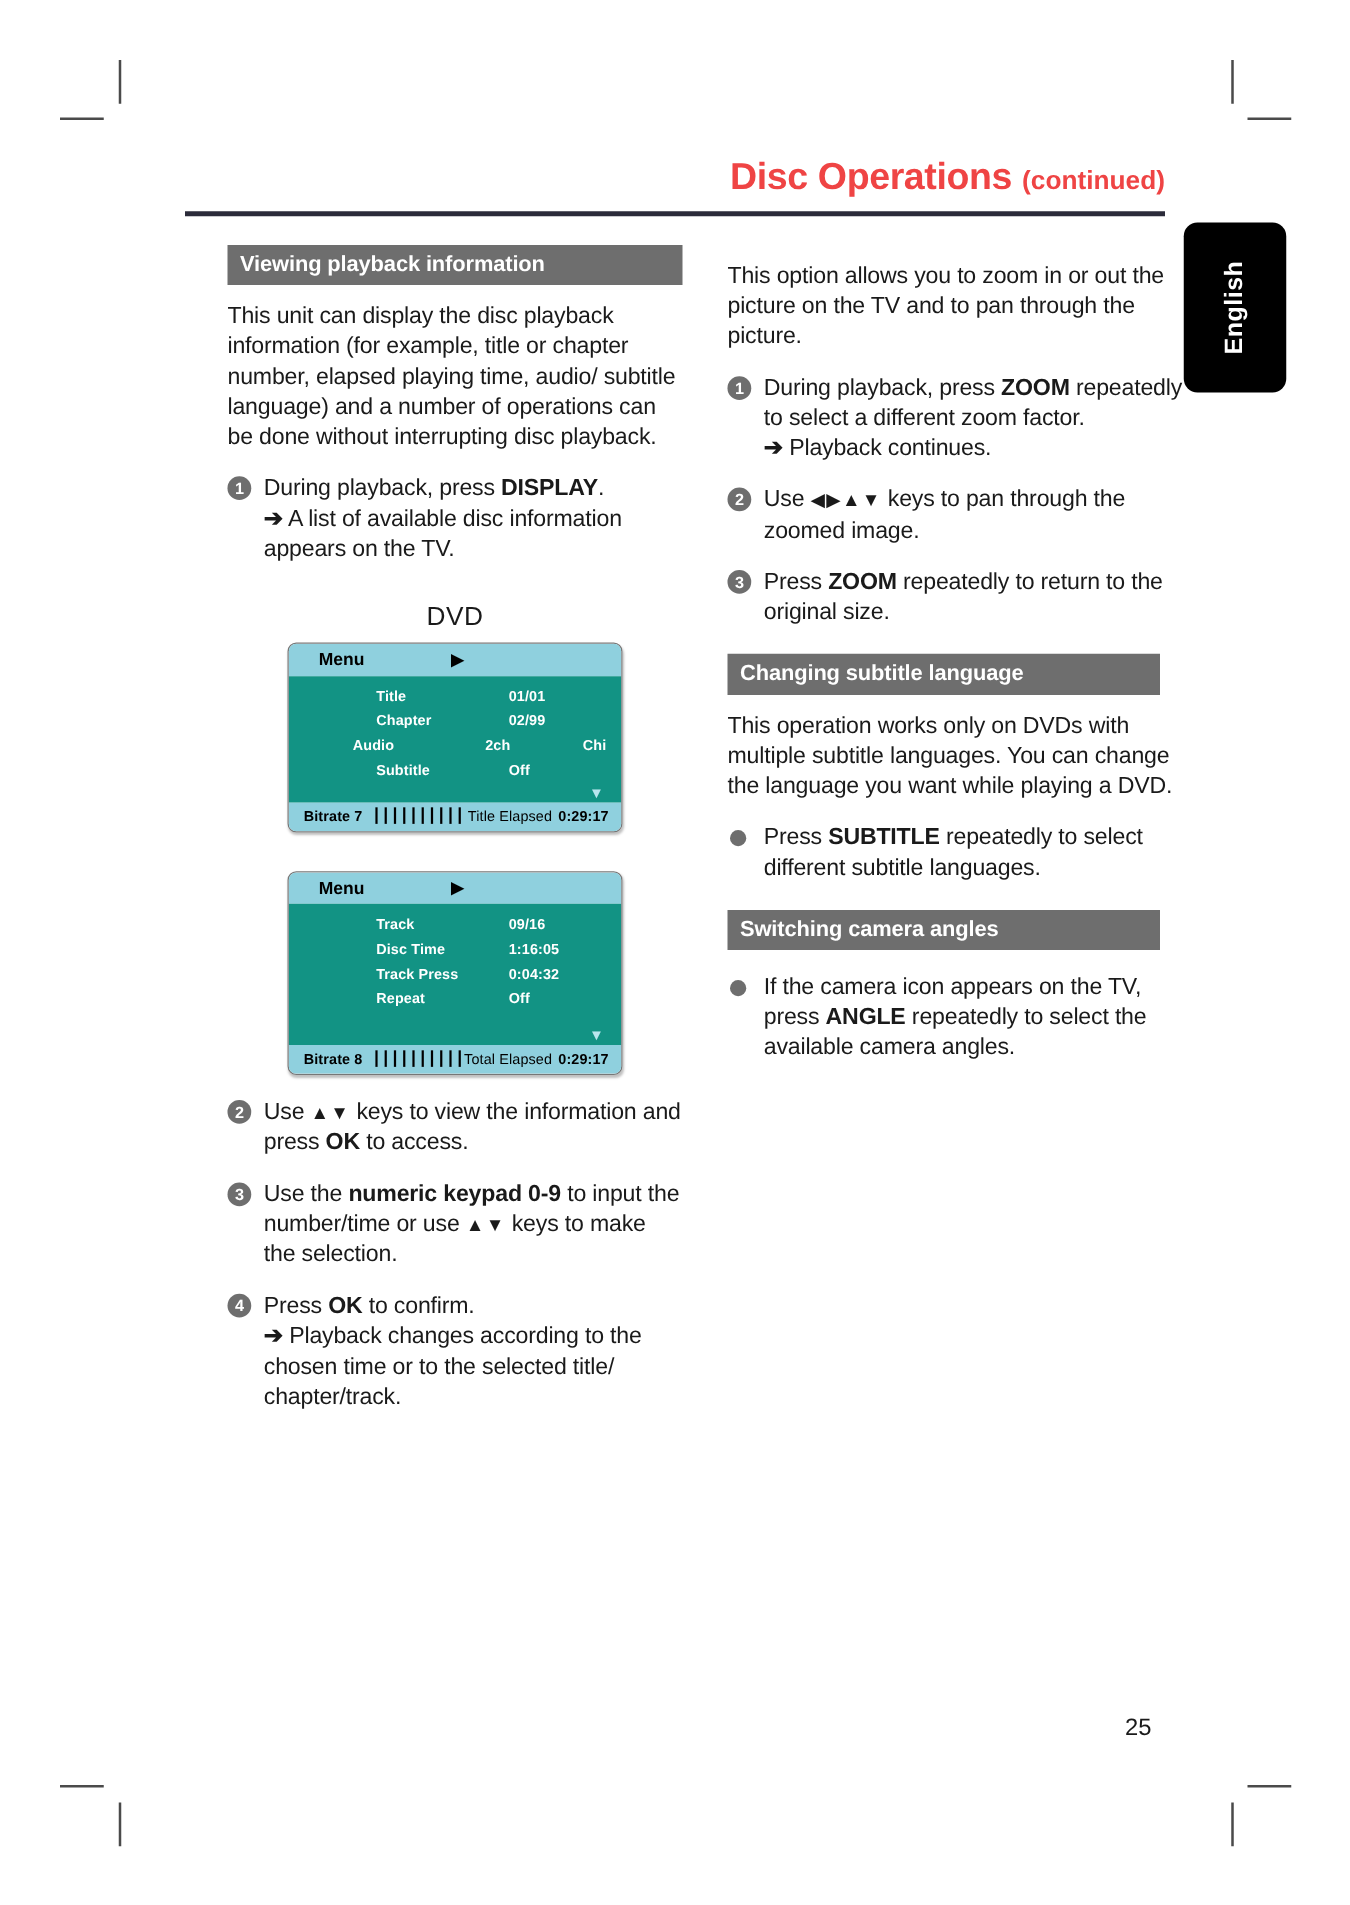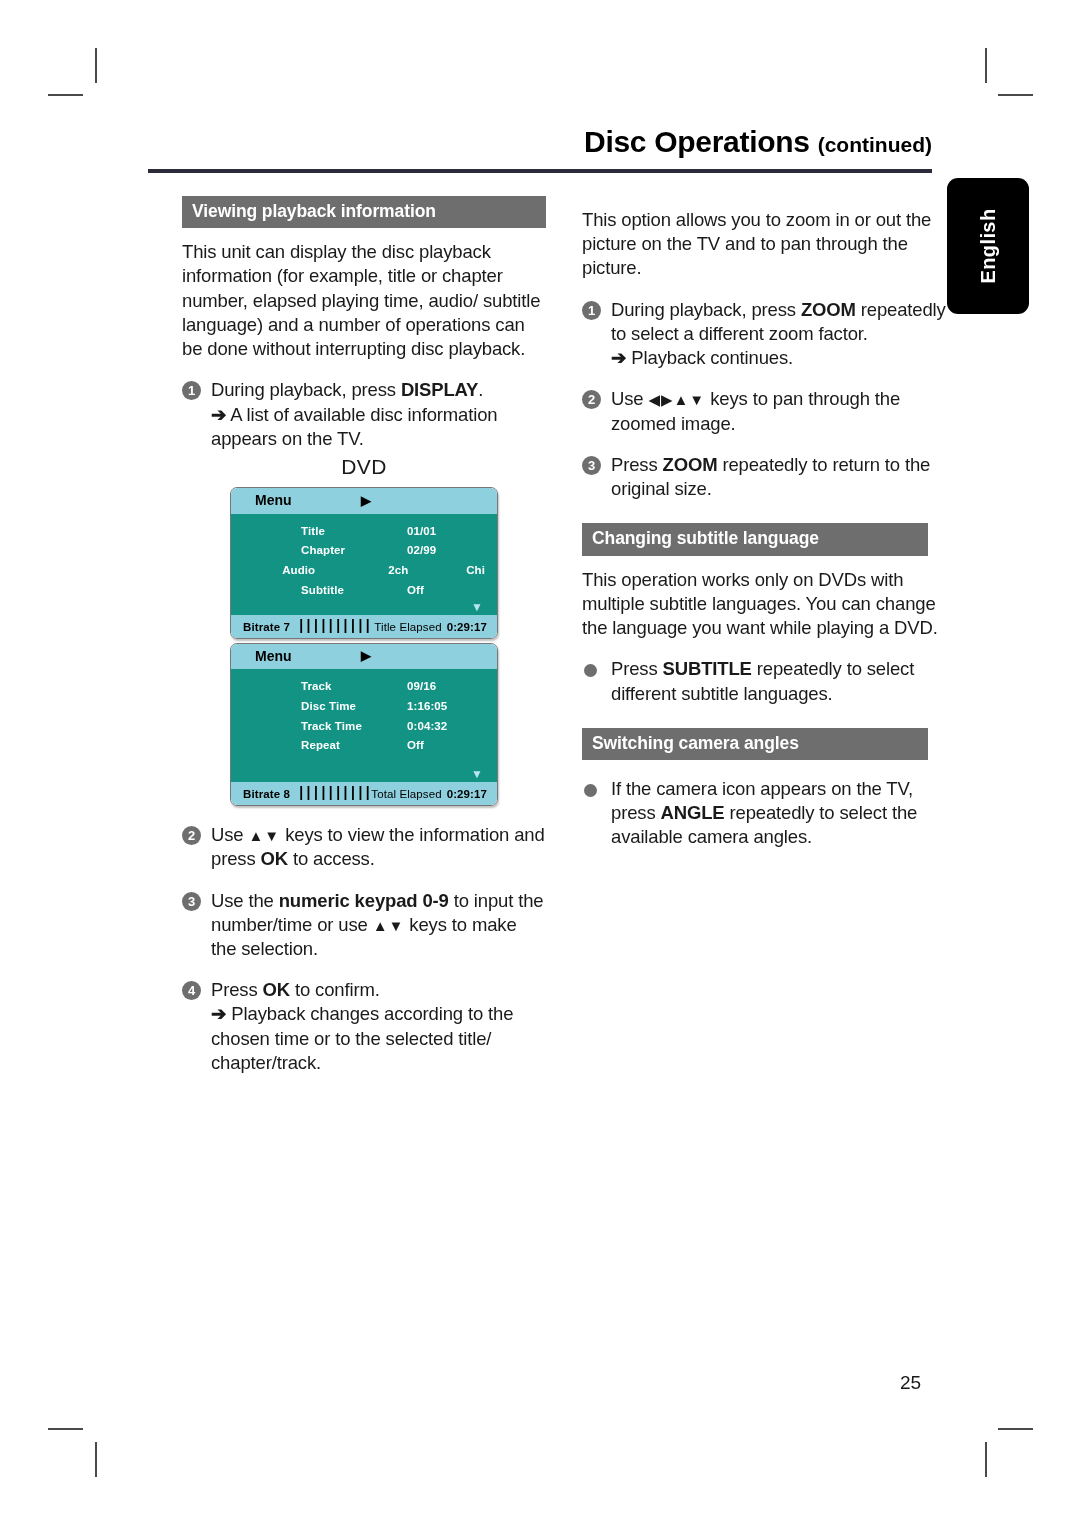--- a/index.html
+++ b/index.html
@@ -38,21 +38,21 @@
     position: absolute;
     left: 148px;
     top: 126px;
     width: 784px;
   }
   .page-title {
     text-align: right;
     font-size: 30px;
     font-weight: bold;
     letter-spacing: -0.3px;
-    color: #000000;
+    color: #ef4444;
     line-height: 1.05;
   }
   .page-title .cont {
     font-size: 21px;
     font-weight: bold;
     letter-spacing: 0;
   }
   .title-rule {
     margin-top: 11px;
     height: 4px;
@@ -140,21 +140,21 @@
     top: 7px;
     width: 13px;
     height: 13px;
     border-radius: 50%;
     background: #6e6e6e;
   }
   .arrow { font-weight: bold; }
   .keys { font-size: 15px; letter-spacing: 1px; }
 
   
-  .osd-wrap { margin-top: 4px; }
+  .osd-wrap { margin-top: 31px; }
   .osd-label {
     text-align: center;
     font-size: 21px;
     letter-spacing: 0.4px;
     color: #1a1a1a;
     margin-bottom: 8px;
   }
   .osd {
     width: 266px;
     margin: 0 auto;
@@ -317,21 +317,21 @@
       <div class="osd-body vcd">
         <div class="osd-row">
           <span class="k">Track</span>
           <span class="v">09/16</span>
         </div>
         <div class="osd-row">
           <span class="k">Disc Time</span>
           <span class="v">1:16:05</span>
         </div>
         <div class="osd-row">
-          <span class="k">Track Time</span>
+          <span class="k">Track Press</span>
           <span class="v">0:04:32</span>
         </div>
         <div class="osd-row">
           <span class="k">Repeat</span>
           <span class="v">Off</span>
         </div>
         <div class="osd-caret">▼</div>
       </div>
       <div class="osd-foot">
         <span class="bitrate-label">Bitrate 8</span>

